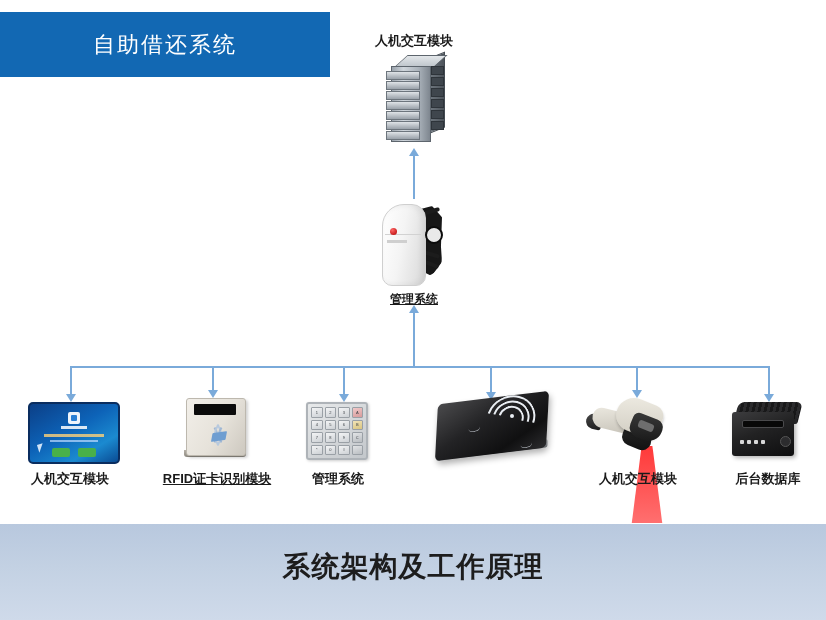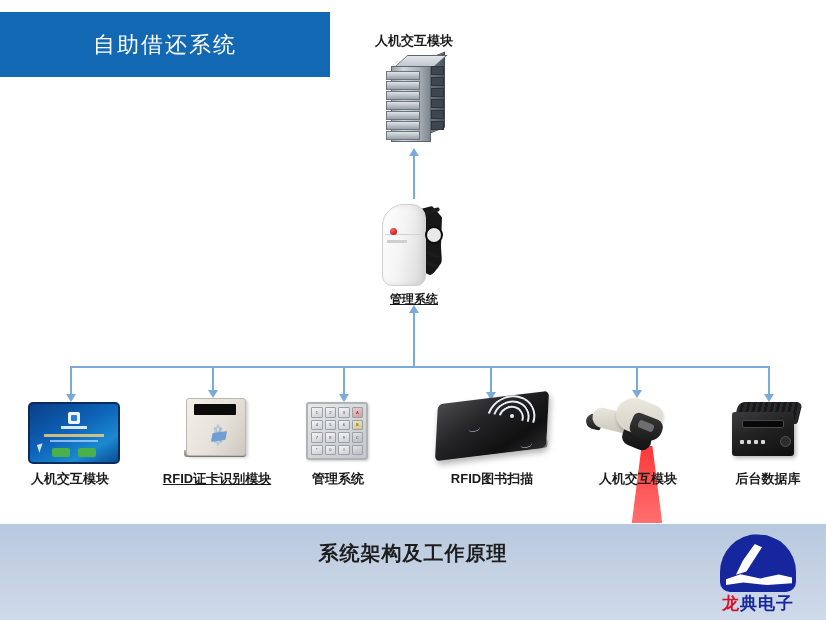--- a/index.html
+++ b/index.html
@@ -245,22 +245,22 @@
     background:#2c2c2e;border:1px solid #555;
   }
 
   
   .footer{
     position:absolute;left:0;bottom:0;width:826px;height:96px;
     background:linear-gradient(180deg,#b8c8de 0%,#c3d1e3 45%,#cfdaea 100%);
     border-top:1px solid #ffffff;
   }
   .footer-title{
-    position:absolute;left:0;top:16px;width:826px;text-align:center;
-    font-size:20px;font-weight:bold;color:#1d1d1d;letter-spacing:1px;
+    position:absolute;left:0;top:24px;width:826px;text-align:center;
+    font-size:28px;font-weight:bold;color:#1d1d1d;letter-spacing:1px;
   }
   .logo{position:absolute;right:16px;top:8px;width:104px;height:82px;}
   .logo-dome{
     position:absolute;left:14px;top:2px;width:76px;height:58px;
     background:#16269c;border-radius:38px 38px 10px 10px;
     clip-path:polygon(0 42%,6% 22%,20% 8%,42% 0%,62% 2%,80% 12%,94% 30%,100% 52%,100% 100%,0 100%);
   }
   .logo-sail{
     position:absolute;left:30px;top:12px;width:26px;height:32px;
     background:#ffffff;
@@ -396,21 +396,20 @@
   <div class="m-pad">
     <div class="pad-edge"></div>
     <div class="pad-top"></div>
     <div class="pad-dot" style="left:78px;top:18px;"></div>
     <div class="pad-wave" style="left:66px;top:10px;width:22px;height:20px;border-color:#e9edf2 #e9edf2 transparent transparent;transform:rotate(-28deg);"></div>
     <div class="pad-wave" style="left:60px;top:5px;width:34px;height:30px;border-color:#e9edf2 #e9edf2 transparent transparent;transform:rotate(-28deg);"></div>
     <div class="pad-wave" style="left:54px;top:0px;width:46px;height:40px;border-color:#e9edf2 #e9edf2 transparent transparent;transform:rotate(-28deg);"></div>
     <div class="pad-arc" style="left:36px;top:28px;transform:rotate(-12deg);"></div>
     <div class="pad-arc" style="left:88px;top:44px;transform:rotate(-12deg);"></div>
   </div>
-  <div class="modlabel" style="left:428px;width:128px;">RFID图书扫描</div>
 
   <div class="laser"></div>
   <div class="m-gun">
     <div class="gun-cap"></div>
     <div class="gun-grip"></div>
     <div class="gun-band"></div>
     <div class="gun-head"></div>
     <div class="gun-nose"></div>
     <div class="gun-win"></div>
   </div>
@@ -423,21 +422,15 @@
     <div class="pr-led" style="left:8px;"></div>
     <div class="pr-led" style="left:15px;"></div>
     <div class="pr-led" style="left:22px;"></div>
     <div class="pr-led" style="left:29px;"></div>
     <div class="pr-pwr"></div>
   </div>
   <div class="modlabel" style="left:718px;width:100px;">后台数据库</div>
 
   <div class="footer">
     <div class="footer-title">系统架构及工作原理</div>
-    <div class="logo">
-      <div class="logo-dome"></div>
-      <div class="logo-sail"></div>
-      <div class="logo-wave"></div>
-      <div class="logo-text"><span class="red">龙</span><span>典电子</span></div>
-    </div>
   </div>
 
 </div>
 
 </body></html>

